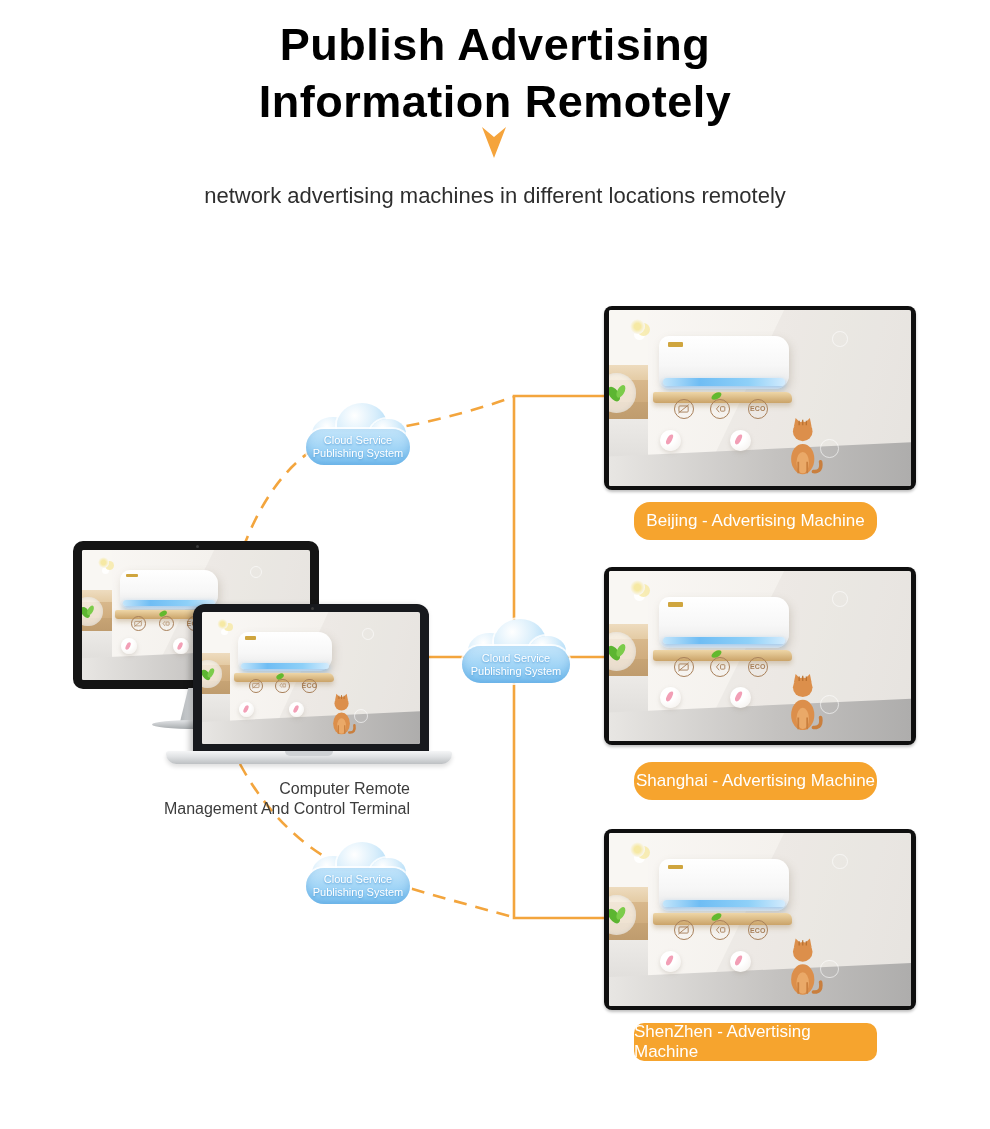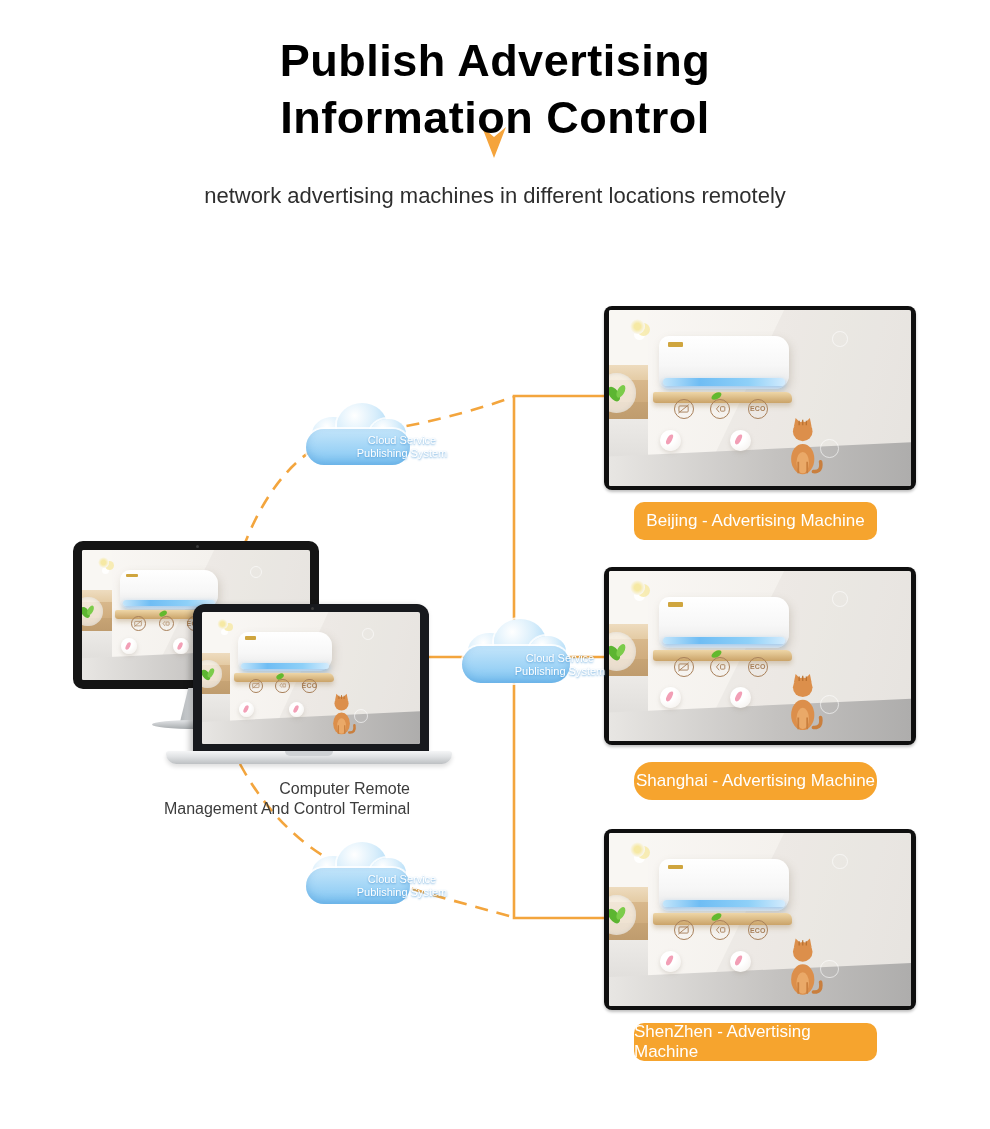--- a/index.html
+++ b/index.html
@@ -2,55 +2,55 @@
 <html><head>
 <meta charset="utf-8">
 <style>
   html,body{margin:0;padding:0;}
   body{
     width:990px;height:1129px;position:relative;background:#ffffff;overflow:hidden;
     font-family:"Liberation Sans", sans-serif;
   }
   
   .header{position:absolute;left:0;top:0;width:990px;text-align:center;z-index:4;}
-  .title{font-size:45px;line-height:57px;font-weight:bold;color:#000;margin-top:32px;letter-spacing:0.5px;}
+  .title{font-size:45px;line-height:57px;font-weight:bold;color:#000;margin-top:16px;letter-spacing:0.5px;}
   .arrow-down{
     position:absolute;left:482px;top:127px;width:24px;height:31px;background:#f5a43c;
     clip-path:polygon(0 0,50% 32%,100% 0,50% 100%);
   }
   .subtitle{position:absolute;left:0;top:180px;width:990px;text-align:center;
     font-size:22px;line-height:31px;color:#2e2e2e;}
   
   svg.connectors{position:absolute;left:0;top:0;z-index:1;pointer-events:none;}
   
   .cloud{position:absolute;z-index:6;}
   .cloud .p1,.cloud .p2,.cloud .p3{position:absolute;border-radius:50%;
     background:radial-gradient(circle at 35% 28%, #ffffff 0%, #d9eefb 45%, #9bd2f6 100%);
     box-shadow:0 0 0 2px rgba(255,255,255,.8);}
   .cloud .p1{left:6%;top:22%;width:40%;height:55%;}
   .cloud .p2{left:30%;top:0;width:48%;height:72%;}
   .cloud .p3{left:62%;top:26%;width:34%;height:48%;}
   .cloud .base{position:absolute;left:0;bottom:0;width:100%;height:58%;border-radius:40px;
     background:linear-gradient(180deg,#c4e5fa 0%, #8ccbf4 85%, #7ec2f0 100%);
     box-shadow:0 0 0 2px rgba(255,255,255,.8), inset 0 -4px 8px rgba(70,150,215,.4);}
   .cloud-label{position:absolute;left:0;bottom:8%;width:100%;text-align:center;
-    font-size:11px;line-height:13px;color:#fff;text-shadow:0 1px 2px rgba(80,155,215,.9);padding-left:44px;}
+    font-size:11px;line-height:13px;color:#fff;text-shadow:0 1px 2px rgba(80,155,215,.9);}
   .cloud.c1{left:306px;top:403px;width:104px;height:62px;}
   .cloud.c2{left:462px;top:619px;width:108px;height:64px;}
   .cloud.c3{left:306px;top:842px;width:104px;height:62px;}
   
   .machine{position:absolute;left:604px;width:312px;background:#0f0f0f;border-radius:8px;
     padding:4px 5px;box-sizing:border-box;z-index:2;box-shadow:0 2px 3px rgba(0,0,0,.25);}
   .machine.m1{top:306px;height:184px;}
   .machine.m2{top:567px;height:178px;}
   .machine.m3{top:829px;height:181px;}
   .machine-label{position:absolute;left:634px;width:243px;height:38px;border-radius:10px;
     background:#f6a42e;color:#fff;font-size:17px;display:flex;align-items:center;justify-content:center;
     z-index:2;}
-  .machine-label.l1{top:502px;}
+  .machine-label.l1{top:502px;border-radius:16px;}
   .machine-label.l2{top:762px;border-radius:18px;}
   .machine-label.l3{top:1023px;}
   
   .monitor{position:absolute;left:73px;top:541px;width:246px;height:148px;background:#151515;
     border-radius:10px;padding:9px;box-sizing:border-box;z-index:2;}
   .monitor .cam{position:absolute;left:50%;top:4px;width:3px;height:3px;border-radius:50%;background:#3a3a3a;}
   .monitor-stand{position:absolute;left:180px;top:688px;width:32px;height:34px;z-index:2;
     background:linear-gradient(90deg,#aeb2b5,#e9ebed 45%,#9ea2a5);
     clip-path:polygon(26% 0,74% 0,100% 100%,0 100%);}
   .monitor-base{position:absolute;left:152px;top:720px;width:89px;height:9px;border-radius:50%;
@@ -114,21 +114,21 @@
   .bubble.b2{left:40%;}
   .cat{position:absolute;left:58%;top:59%;width:13%;height:37%;}
   
 </style>
 </head>
 <body>
 
 <div class="header">
   <div class="title">
     <div>Publish Advertising</div>
-    <div>Information Control</div>
+    <div>Information Remotely</div>
   </div>
 </div>
 <div class="arrow-down"></div>
 <div class="subtitle">
   <div>network advertising machines in different locations remotely</div>
 </div>
 
 <svg class="connectors" width="990" height="1129" viewBox="0 0 990 1129">
   <path d="M605,396 L514,396 L514,918 L605,918" fill="none" stroke="#f3a53d" stroke-width="2.6"></path>
   <path d="M429,657 L604,657" fill="none" stroke="#f3a53d" stroke-width="2.6"></path>

